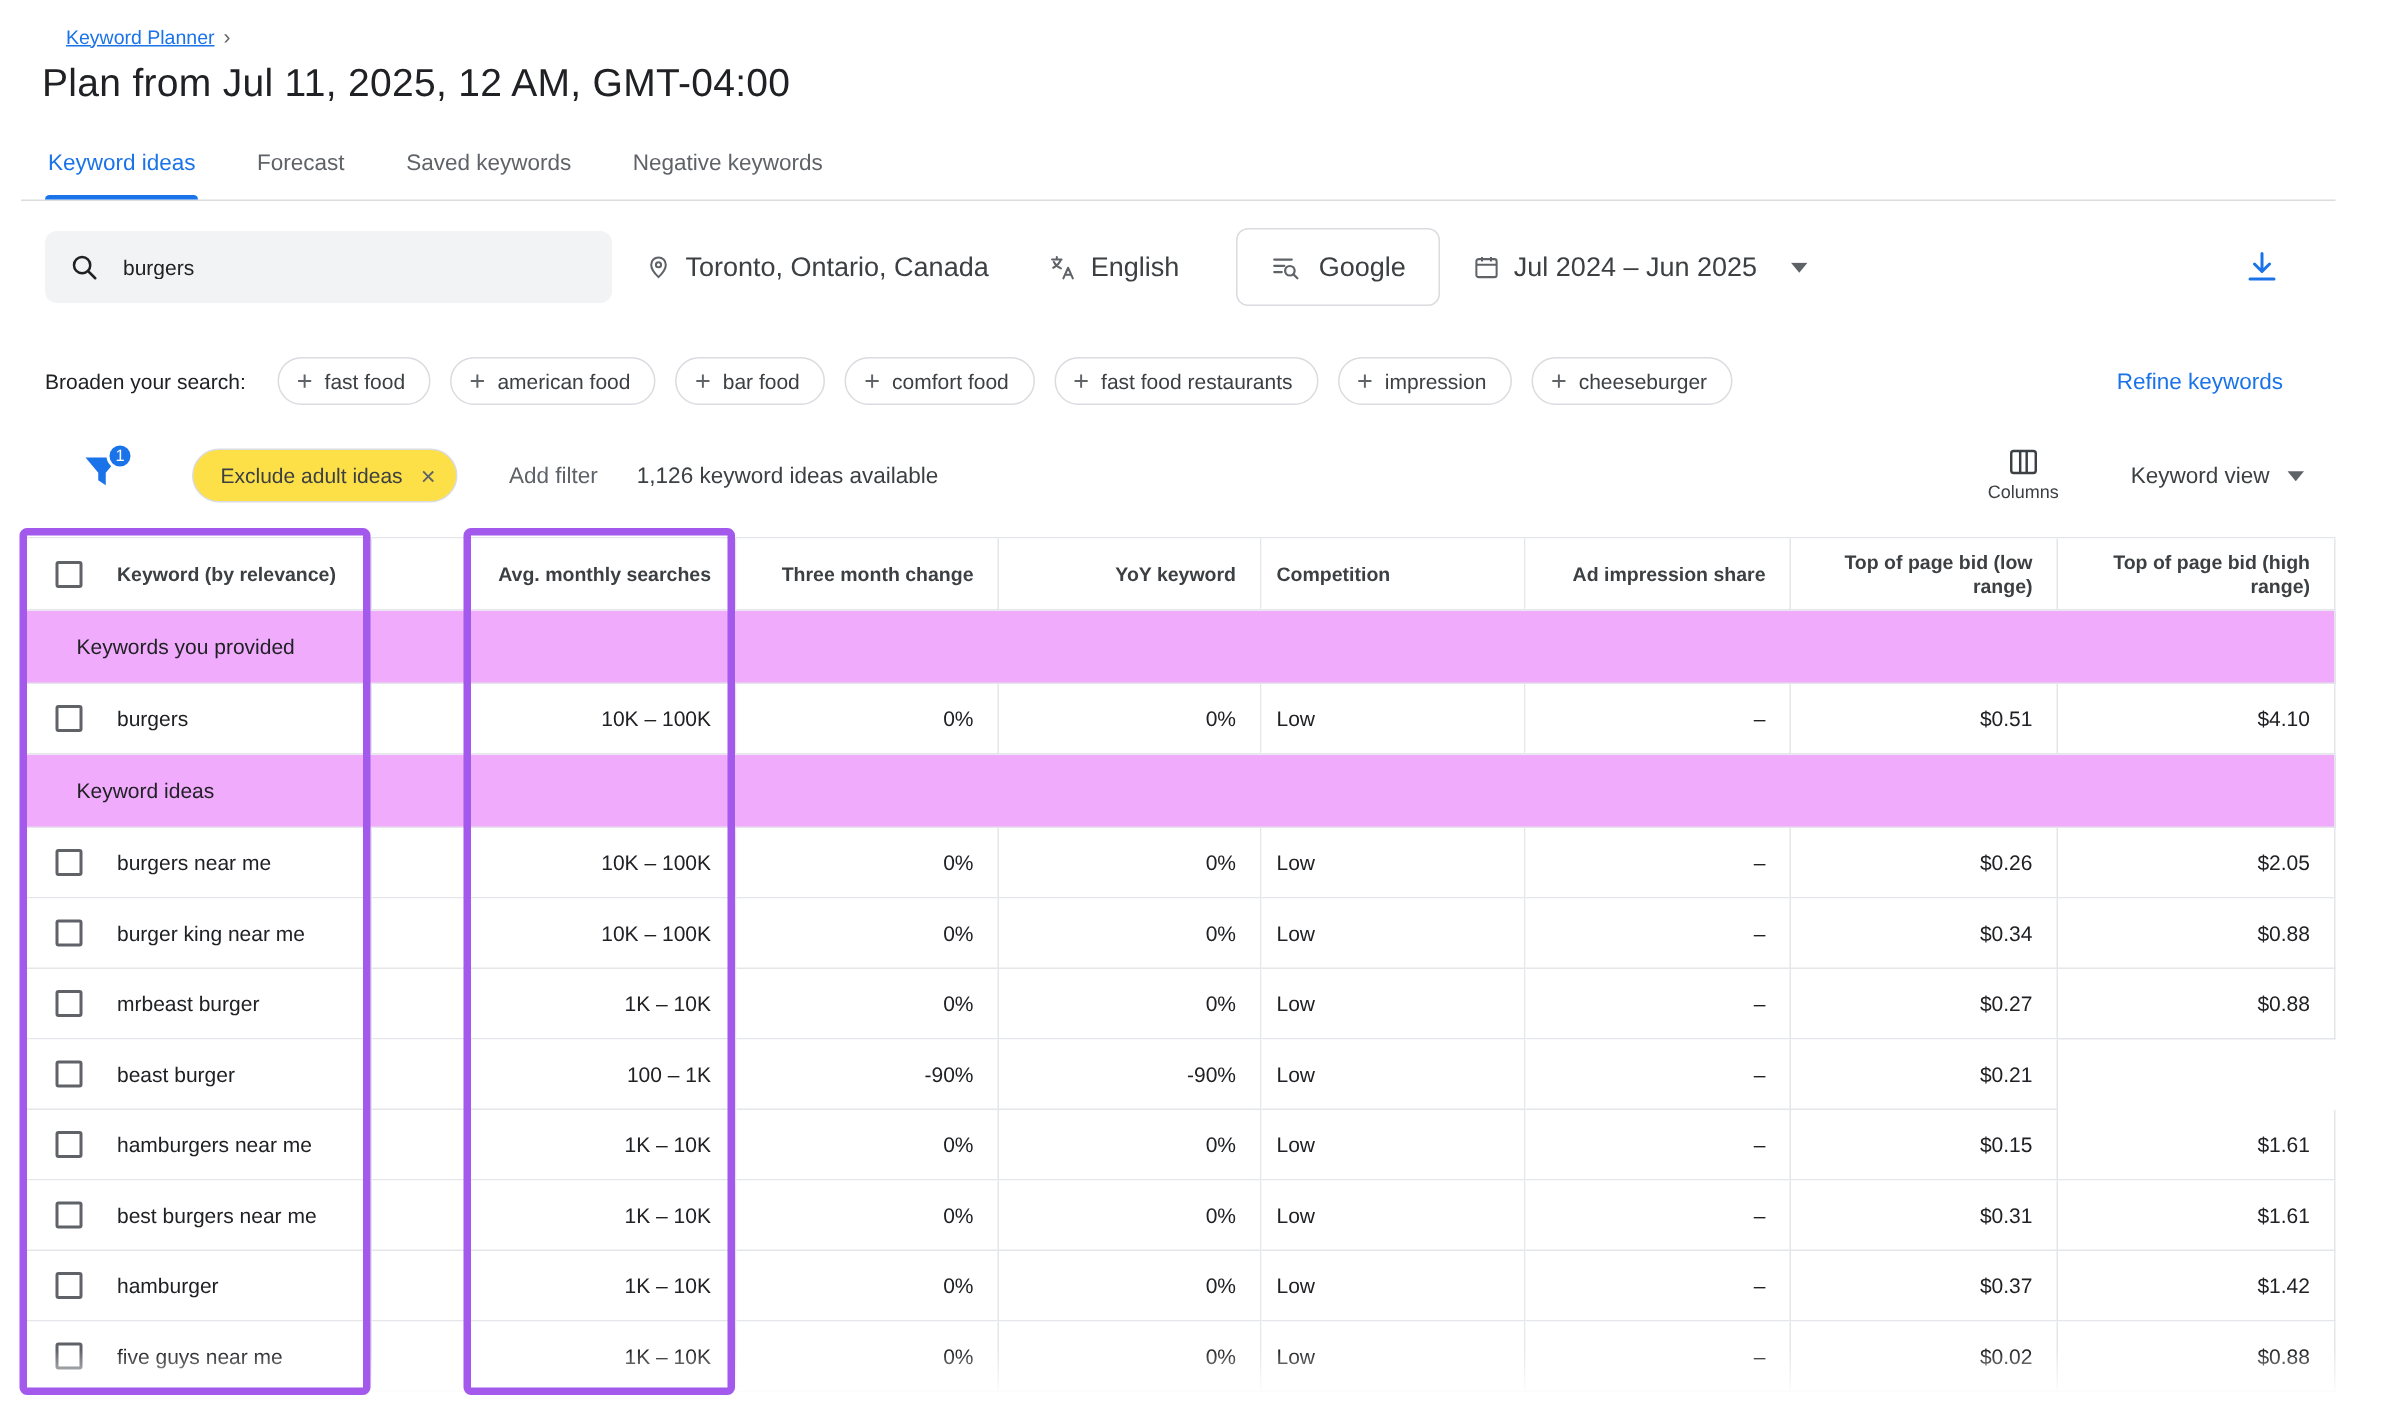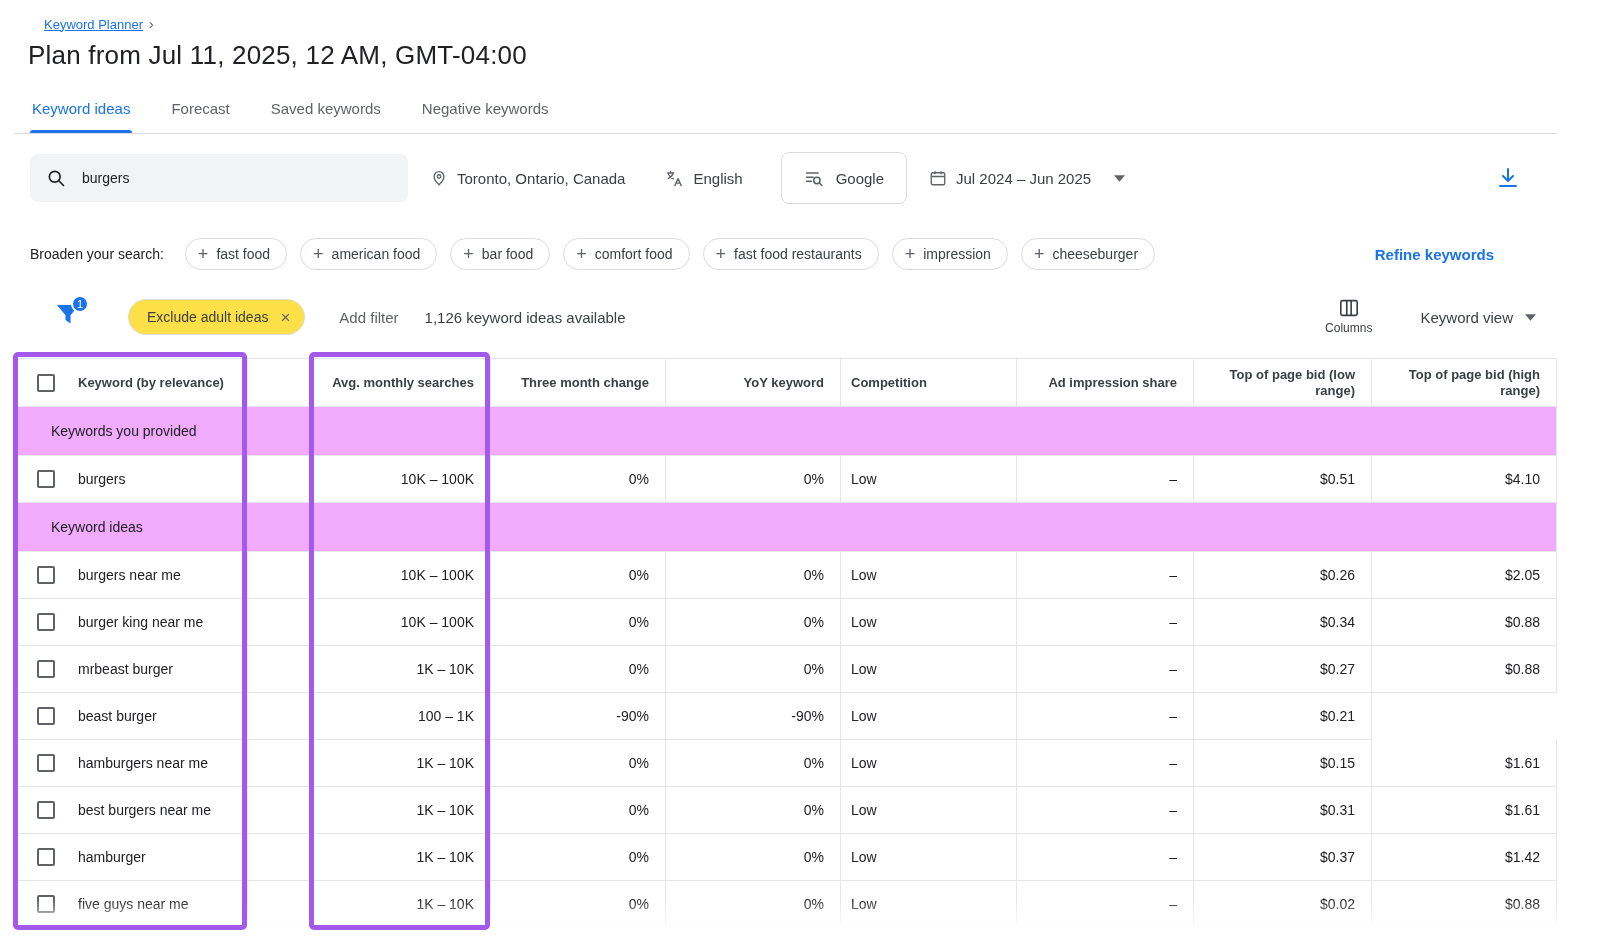--- a/index.html
+++ b/index.html
@@ -28,38 +28,38 @@
   .tab.active{color:var(--accent)}
   .tab.active::after{content:"";position:absolute;left:0;right:0;bottom:0;height:3px;
     background:var(--accent);border-radius:3px 3px 0 0}
 
   
   .controls{display:flex;align-items:center;margin:18px 30px 0 30px;height:52px}
   .searchbox{width:378px;height:48px;background:#f1f3f4;border-radius:8px;display:flex;
     align-items:center;padding:0 16px;gap:16px;flex:none}
   .searchbox input{border:0;background:transparent;font-size:14px;color:var(--text);
     outline:none;width:100%;font-family:inherit}
-  .ctrl{display:flex;align-items:center;gap:9px;font-size:15px;color:var(--text2);cursor:pointer}
+  .ctrl{display:flex;align-items:center;gap:9px;font-size:18px;color:var(--text2);cursor:pointer}
   .ctrl-loc{margin-left:22px}
   .ctrl-lang{margin-left:40px}
   .ctrl-network{margin-left:38px;border:1px solid var(--chip-border);border-radius:8px;
     height:52px;padding:16px 22px;gap:12px}
   .ctrl-date{margin-left:22px}
   .ctrl-date .caret{margin-left:14px}
   .download-btn{margin-left:auto;margin-right:50px;cursor:pointer;display:flex;align-items:center}
 
   
   .broaden{display:flex;align-items:center;margin:34px 30px 0 30px;gap:13px}
   .broaden-label{font-size:14px;color:var(--text);margin-right:8px;flex:none}
   .chip{display:flex;align-items:center;gap:8px;height:32px;border:1px solid var(--chip-border);
     border-radius:16px;padding:0 16px 0 12px;font-size:14px;color:var(--text2);cursor:pointer;
     white-space:nowrap;background:#fff}
   .chip .plus{font-size:18px;color:var(--muted);line-height:1;font-weight:400}
-  .refine-link{margin-left:auto;margin-right:76px;color:var(--accent);font-size:15px;
-    font-weight:700;cursor:pointer;white-space:nowrap}
+  .refine-link{margin-left:auto;margin-right:48px;color:var(--accent);font-size:15px;
+    font-weight:400;cursor:pointer;white-space:nowrap}
 
   
   .filter-row{display:flex;align-items:center;margin-top:24px;padding:0 30px;height:46px}
   .filter-funnel{position:relative;width:26px;height:26px;margin-left:26px;cursor:pointer;flex:none}
   .filter-badge{position:absolute;top:-9px;right:-7px;min-width:18px;height:18px;border-radius:50%;
     background:var(--accent);color:#fff;font-size:11px;display:flex;align-items:center;
     justify-content:center;border:2px solid #fff}
   .exclude-chip{display:flex;align-items:center;gap:12px;height:36px;border:1px solid var(--chip-border);
     border-radius:18px;padding:0 14px 0 18px;font-size:14px;color:var(--text2);cursor:pointer;
     margin-left:46px;background:#fde047}

